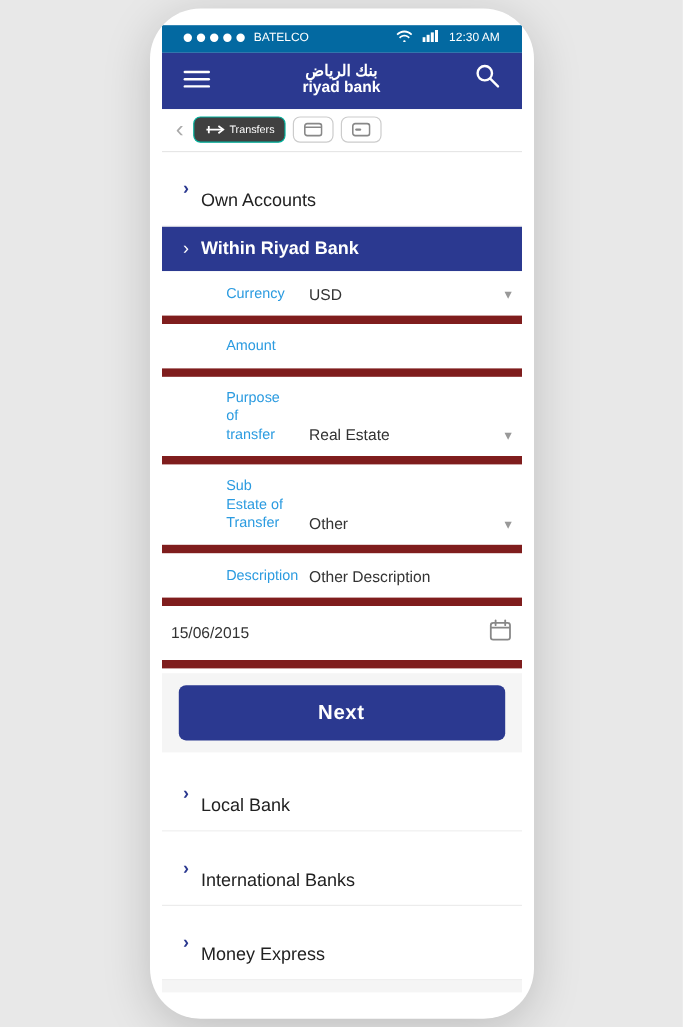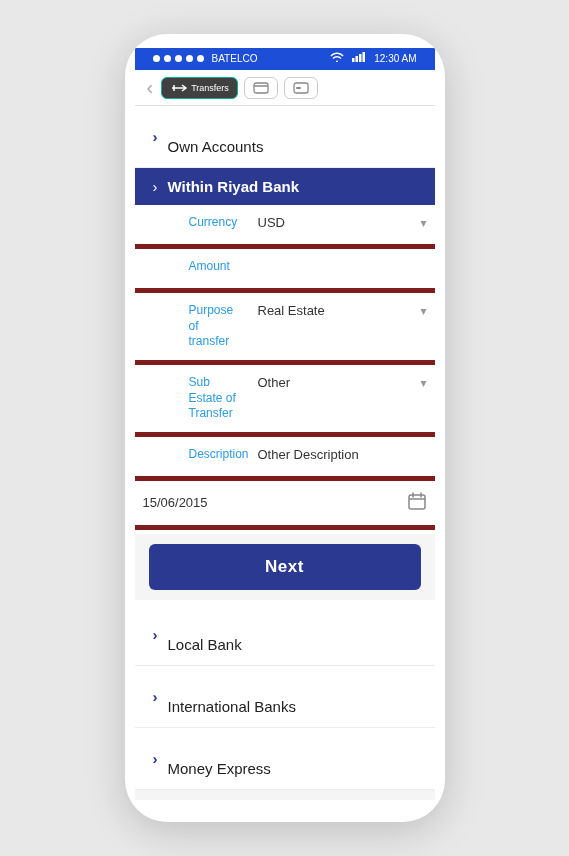--- a/index.html
+++ b/index.html
@@ -19,21 +19,21 @@
       box-shadow: 0 8px 40px rgba(0,0,0,0.18);
       padding: 14px 10px 22px 10px;
       position: relative;
       overflow: hidden;
     }
     .phone-notch-top {
       display: flex;
       align-items: center;
       justify-content: space-between;
       padding: 4px 18px 6px 18px;
-      background: #1d4ed8;
+      background: #0369a1;
     }
     .status-bar-left {
       display: flex; align-items: center; gap: 4px;
     }
     .dot { width: 7px; height: 7px; border-radius: 50%; background: #fff; display: inline-block; }
     .status-carrier { color: #fff; font-size: 10px; margin-left: 4px; }
     .status-bar-right {
       display: flex; align-items: center; gap: 8px; color: #fff; font-size: 10px;
     }
     
@@ -123,22 +123,22 @@
       color: #fff; font-size: 15px; font-weight: 600;
     }
     
     .form-container {
       background: #fff;
       margin: 0;
       padding: 0 0 4px 0;
     }
     .form-row {
       display: flex;
-      align-items: flex-start;
-      border-bottom: 5px solid #7f1d1d;
+      align-items: flex-end;
+      border-bottom: 7px solid #7f1d1d;
       min-height: 44px;
     }
     .form-label {
       color: #2b9be0;
       font-size: 12px;
       padding: 10px 10px 10px 54px;
       min-width: 115px;
       max-width: 115px;
       display: flex;
       align-items: center;
@@ -208,20 +208,37 @@
           <rect x="0" y="6" width="2.5" height="4" fill="white"></rect>
           <rect x="3.5" y="4" width="2.5" height="6" fill="white"></rect>
           <rect x="7" y="2" width="2.5" height="8" fill="white"></rect>
           <rect x="10.5" y="0" width="2.5" height="10" fill="white"></rect>
         </svg>
       </span>
       <span style="color:#fff;font-size:10px;">12:30 AM</span>
     </div>
   </div>
 
+  <div class="app-header">
+    <div class="hamburger-icon">
+      <span></span>
+        <span></span>
+        <span></span>
+    </div>
+    <div class="logo-text">
+      <span class="logo-arabic">بنك الرياض</span>
+      <span class="logo-english">riyad bank</span>
+    </div>
+    <div class="search-icon-wrap">
+      <svg width="22" height="22" viewBox="0 0 22 22" fill="none">
+        <circle cx="9" cy="9" r="6" stroke="white" stroke-width="2"></circle>
+        <line x1="13.5" y1="13.5" x2="20" y2="20" stroke="white" stroke-width="2" stroke-linecap="round"></line>
+      </svg>
+    </div>
+  </div>
 
   <div class="tab-bar">
     <span class="tab-back" style="font-size:20px;color:#aaa;">‹</span>
     <div class="tab-icons">
 
       <div class="tab-icon-item active">
         <svg width="18" height="14" viewBox="0 0 18 14" fill="none">
           <rect x="0" y="0" width="18" height="14" rx="3" fill="none"></rect>
           <line x1="2" y1="7" x2="16" y2="7" stroke="white" stroke-width="1.5"></line>
           <polyline points="12,4 16,7 12,10" fill="none" stroke="white" stroke-width="1.5"></polyline>

